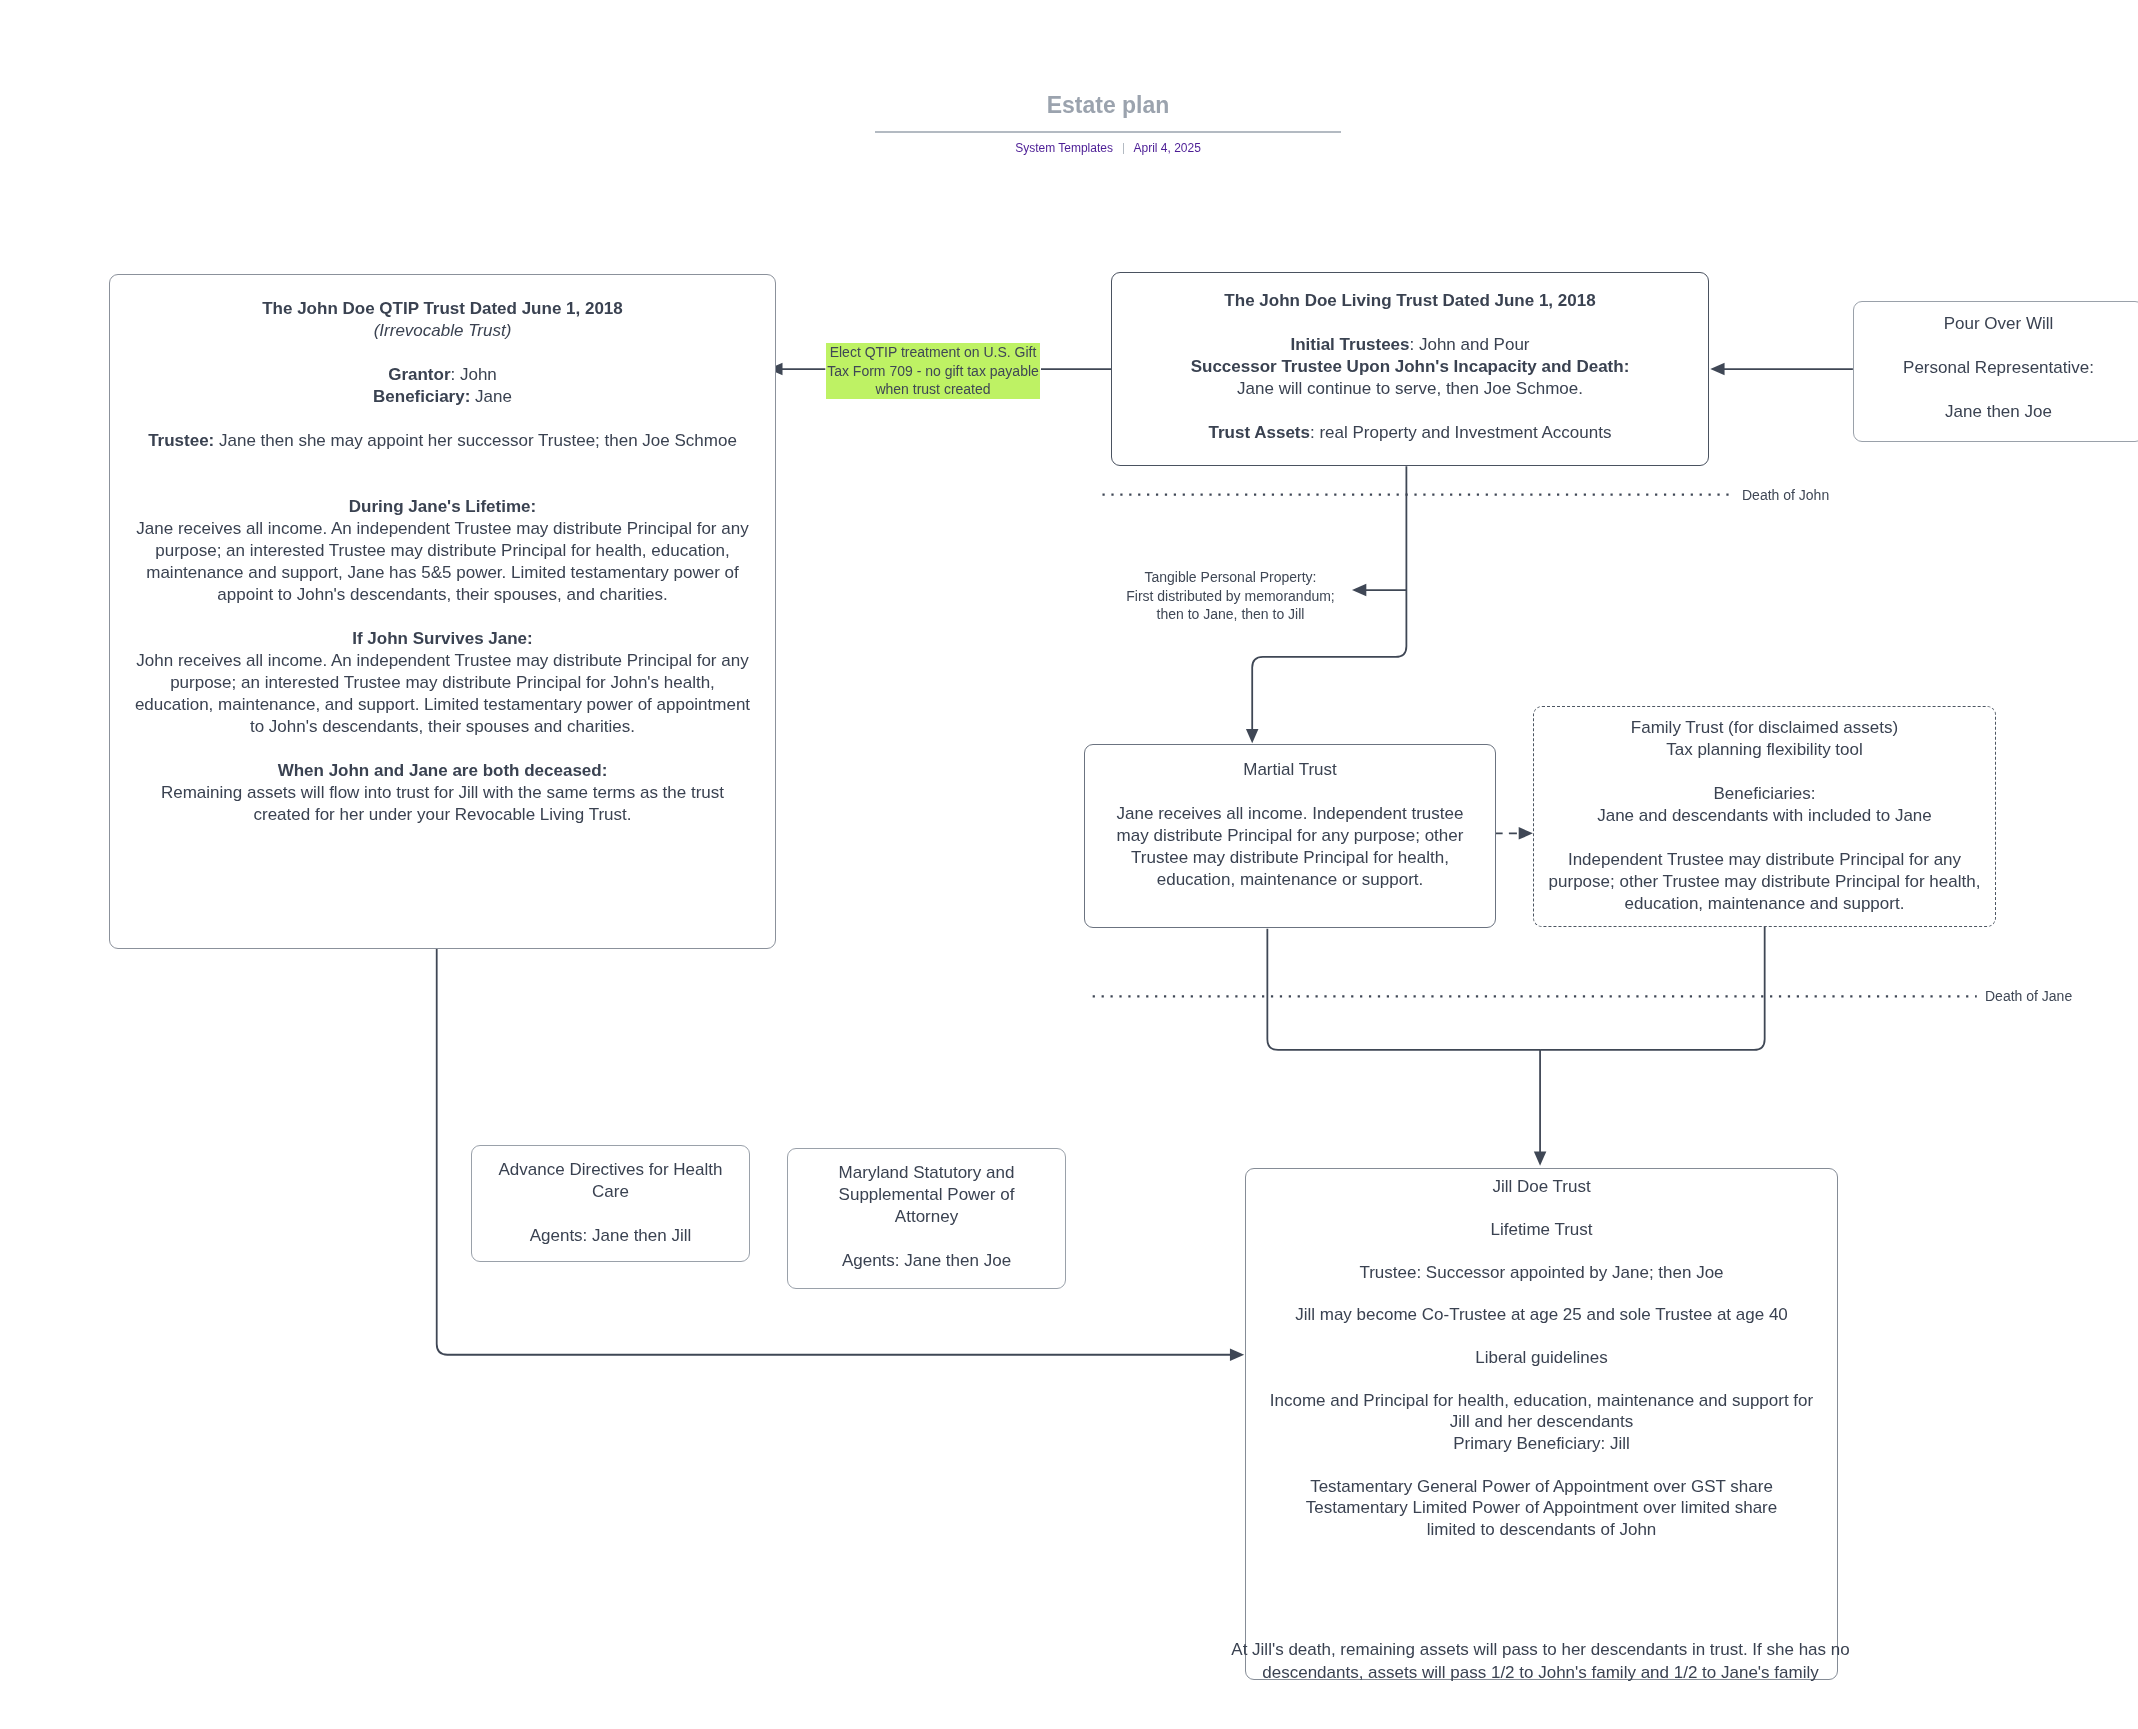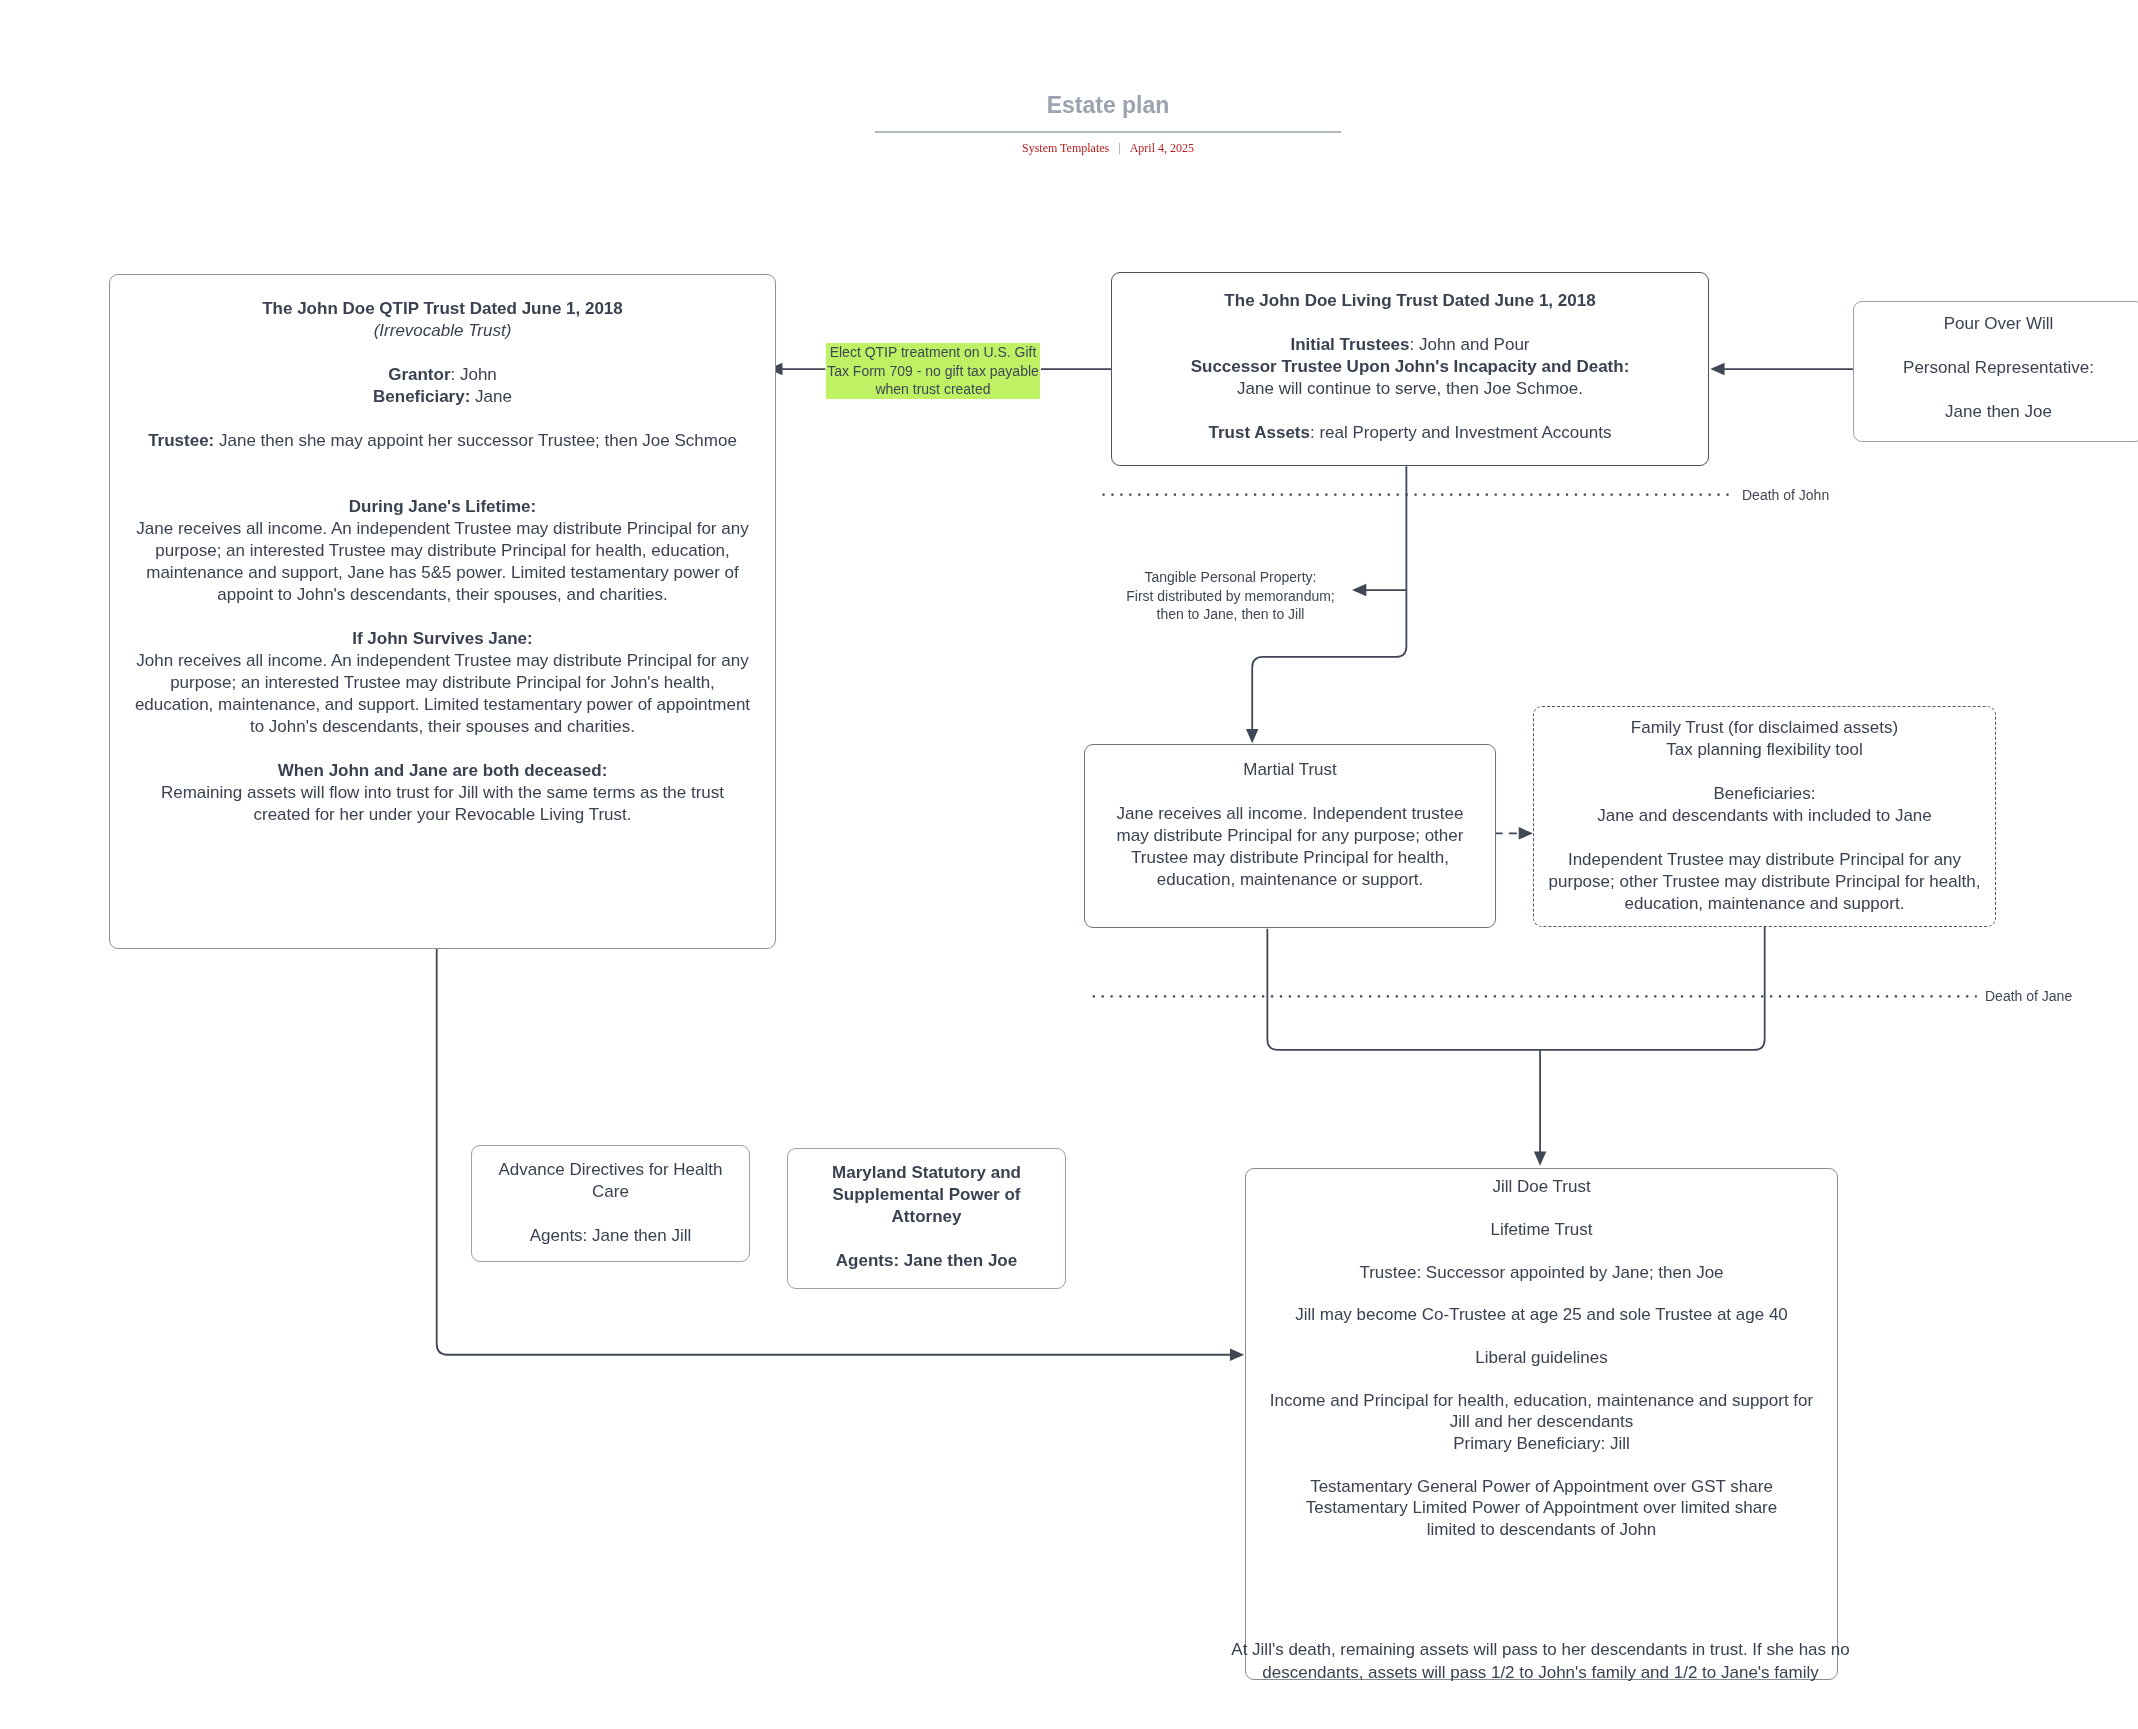--- a/index.html
+++ b/index.html
@@ -4,40 +4,40 @@
 <style>
   html,body{margin:0;padding:0;background:#fff;}
   .canvas{position:relative;width:2139px;height:1730px;background:#ffffff;
           font-family:"Liberation Sans",sans-serif;color:#3a4251;overflow:hidden;}
 
   
   .hdr-title{position:absolute;left:875px;top:92px;width:466px;text-align:center;
              font-size:23px;font-weight:bold;color:#9ba3ae;}
   .hdr-rule{position:absolute;left:875px;top:131px;width:466px;height:1.8px;background:#b3bac2;}
   .hdr-meta{position:absolute;left:875px;top:141px;width:466px;text-align:center;
-            font-size:12px;color:#b91c1c;font-family:Liberation Serif, serif;}
+            font-size:12px;color:#4c1d95;}
   .meta-sep{display:inline-block;width:0.9px;height:10.7px;background:#b3bac2;
             margin:0 9.8px;vertical-align:-1.8px;}
 
   
   .box{position:absolute;background:#fff;border:1.3px solid #8b919b;border-radius:9px;
        box-sizing:border-box;text-align:center;font-size:17px;line-height:22px;color:#3a4251;}
   .b{font-weight:bold;}
   .i{font-style:italic;}
   .gap{height:22px;}
   .gap24{height:21.4px;}
 
   #qtip   {left:109px; top:274px; width:667px; height:675px; padding:23px 21.4px;}
   #living {left:1111px;top:272px; width:598px; height:194px; padding:17px 14.3px;border-color:#4a5260;border-width:1.8px;}
   #pour   {left:1853px;top:301px; width:291px; height:141px; padding:10.7px 10.7px;border-color:#9aa1aa;}
   #martial{left:1084px;top:744px; width:412px; height:184px; padding:14.3px 16px;border-color:#6b7380;}
   #family {left:1533px;top:706px; width:463px; height:221px; padding:9.8px 12.5px;
            border:1.8px dashed #4d5662;}
   #advdir {left:471px; top:1145px;width:279px; height:117px; padding:12.5px 9px;border-color:#9aa1aa;}
-  #mdpoa  {left:787px; top:1148px;width:279px; height:141px; padding:12.5px 23px;border-color:#9aa1aa;font-weight:bold;}
+  #mdpoa  {left:787px; top:1148px;width:279px; height:141px; padding:12.5px 23px;border-color:#9aa1aa;}
   #jill   {left:1245px;top:1168px;width:593px; height:512px; padding:7.1px 14.3px;
            border-color:#858c96;line-height:21.4px;}
 
   
   .note{position:absolute;text-align:center;font-size:14px;line-height:18.7px;color:#3f4755;}
   #elect   {left:826px; top:343px; width:214px;background:#bef264;}
   #tangible{left:1118px;top:568px; width:225px;}
   #death-john{left:1742px;top:486px;width:178px;text-align:left;}
   #death-jane{left:1985px;top:987px;width:178px;text-align:left;}
   #footer-note{position:absolute;left:1184px;top:1638px;width:713px;text-align:center;

